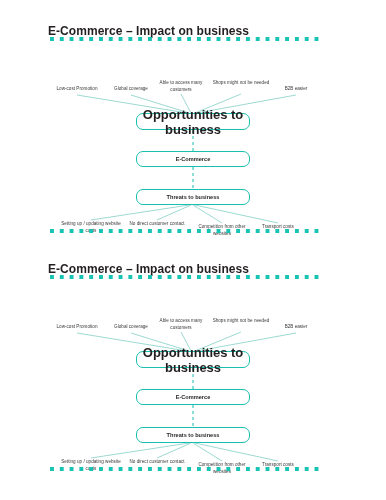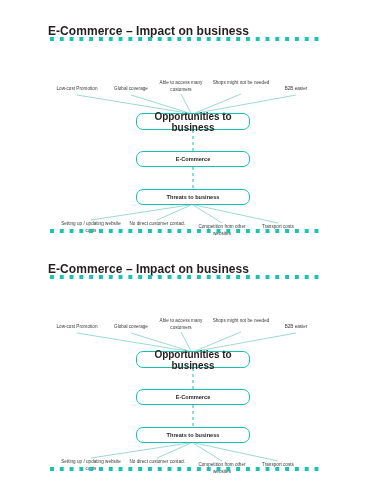--- a/index.html
+++ b/index.html
@@ -79,21 +79,21 @@
     align-items: center;
     justify-content: center;
     text-align: center;
     color: #231f20;
   }
   .node-opportunities {
     left: 136px;
     top: 89px;
     width: 114px;
     height: 17px;
-    font-size: 10px;
+    font-size: 13px;
     font-weight: bold;
     letter-spacing: -0.05px;
   }
   .node-ecommerce {
     left: 136px;
     top: 127px;
     width: 114px;
     height: 16px;
     font-size: 5.6px;
     font-weight: bold;

